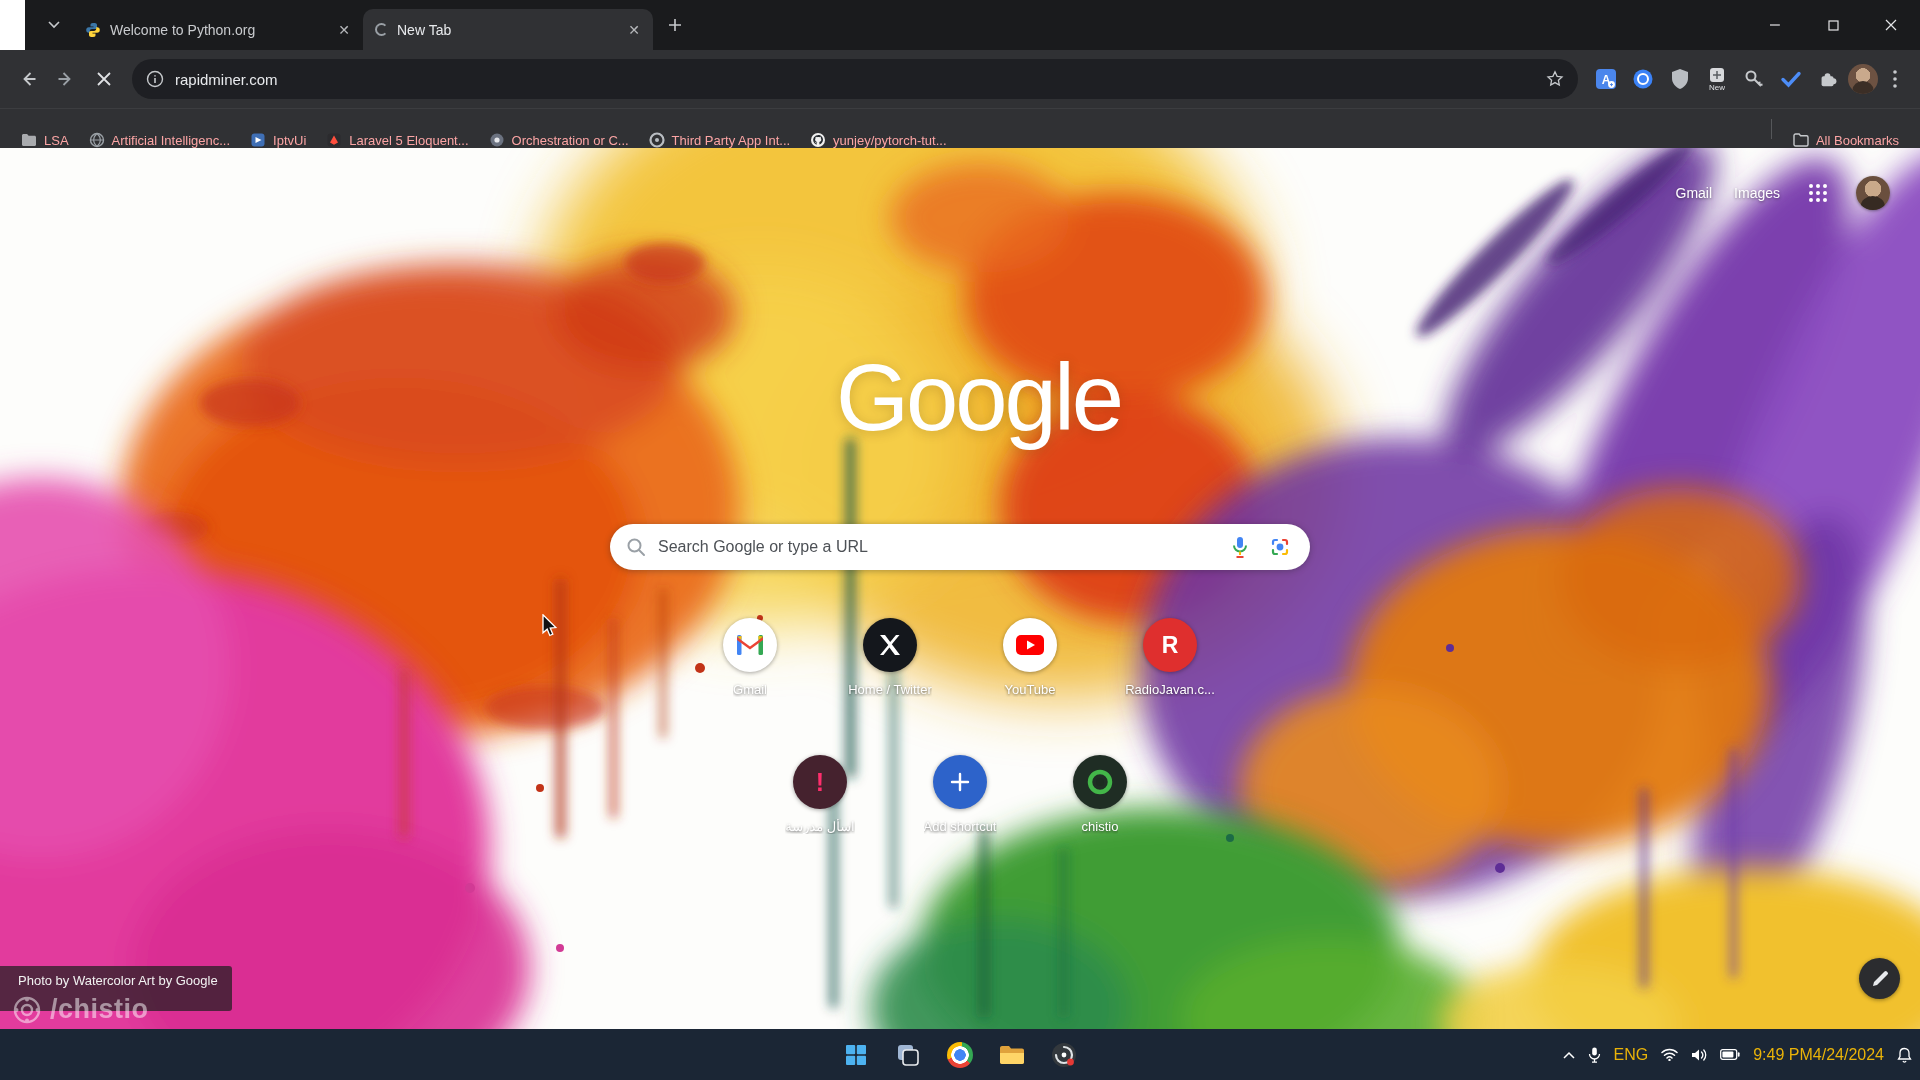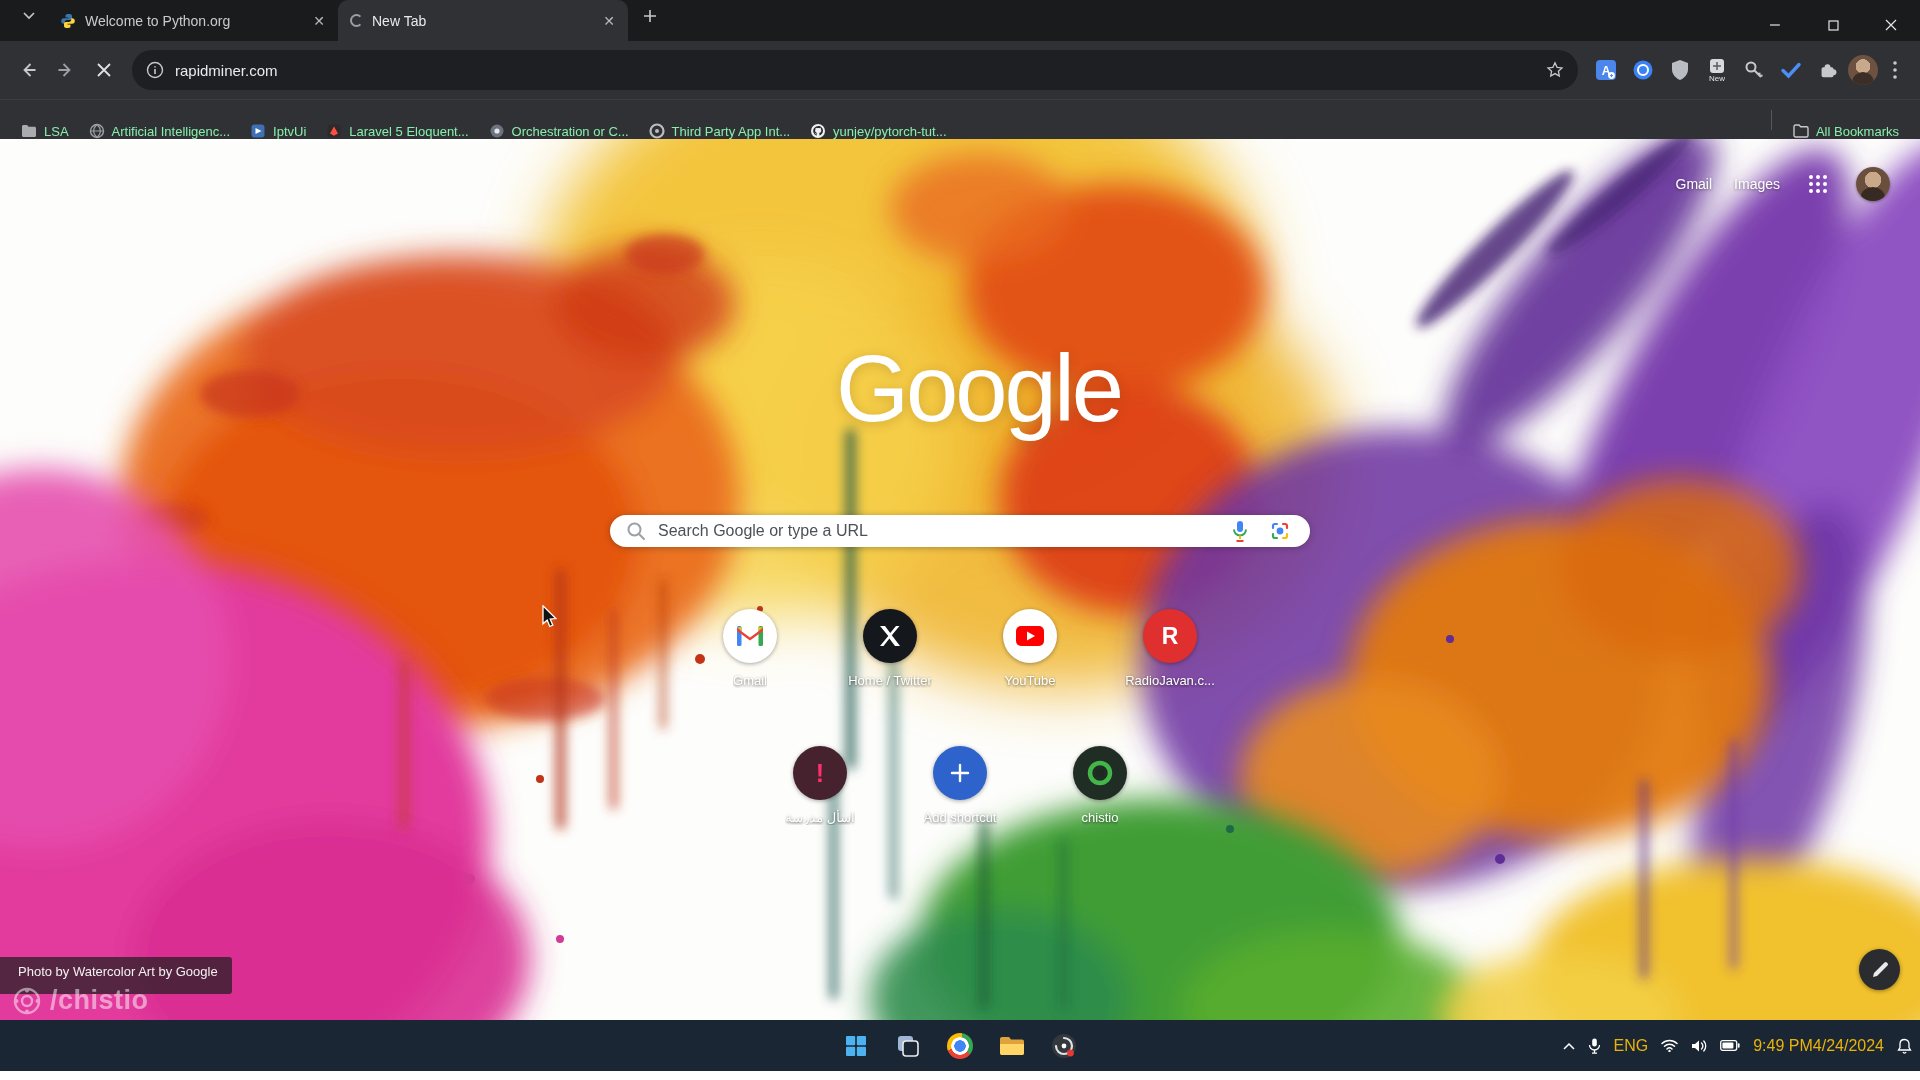--- a/index.html
+++ b/index.html
@@ -1,21 +1,21 @@
 <!DOCTYPE html>
 <html><head>
 <meta charset="utf-8">
 <style>
   * { margin:0; padding:0; box-sizing:border-box; }
   html,body { width:1920px; height:1080px; overflow:hidden; background:#000; }
   body { font-family:"Liberation Sans", sans-serif; }
   .screen { position:relative; width:1920px; height:1080px; background:#fff; overflow:hidden; }
 
   
-  .tabstrip { height:41px; background:#1a1b1d; display:flex; align-items:flex-end; position:relative; padding-left:6px; }
+  .tabstrip { height:50px; background:#1a1b1d; display:flex; align-items:flex-end; position:relative; padding-left:6px;margin-left:25px; }
   .tab-search { width:30px; height:30px; margin:0 4px 10px 8px; border:none; background:transparent; color:#c6c9cc; display:flex; align-items:center; justify-content:center; border-radius:6px; }
   .tab { width:290px; height:41px; border-radius:10px 10px 0 0; display:flex; align-items:center; padding:0 8px 0 12px; gap:9px; font-size:14px; color:#c9cbce; cursor:default; }
   .tab.active { background:#303134; color:#e8eaed; }
   .tab-title { white-space:nowrap; overflow:hidden; text-overflow:ellipsis; flex:1; }
   .tab-close { width:22px; height:22px; border-radius:50%; border:none; background:transparent; color:#b6b8bb; font-size:14px; line-height:1; display:flex; align-items:center; justify-content:center; }
   .spinner { width:13px; height:13px; border:2px solid #9aa0a6; border-right-color:transparent; border-radius:50%; flex:0 0 auto; }
   .favicon16 { width:16px; height:16px; flex:0 0 auto; }
   .new-tab-btn { width:32px; height:32px; margin:0 0 9px 6px; border:none; background:transparent; color:#c6c9cc; border-radius:6px; display:flex; align-items:center; justify-content:center; }
   .win-controls { position:absolute; right:0; top:0; height:50px; display:flex; }
   .win-btn { width:58px; height:100%; border:none; background:transparent; color:#e4e5e7; display:flex; align-items:center; justify-content:center; }
@@ -28,53 +28,53 @@
   .omni-spacer { flex:1; }
   .ext-area { display:flex; align-items:center; gap:9px; margin:0 4px; }
   .ext-btn { width:28px; height:34px; border:none; background:transparent; display:flex; flex-direction:column; align-items:center; justify-content:center; gap:1px; }
   .ext-new-label { font-size:8px; color:#dfe1e4; line-height:1; }
   .avatar-sm { width:30px; height:30px; border-radius:50%; background:radial-gradient(circle at 50% 38%, #c9a98c 0 30%, #6d5242 31% 100%); border:none; position:relative; overflow:hidden; flex:0 0 auto; }
   .avatar-sm::after { content:""; position:absolute; left:50%; top:58%; transform:translateX(-50%); width:70%; height:60%; border-radius:50% 50% 0 0; background:#3b2e26; }
   .menu-btn { width:30px; height:36px; border:none; background:transparent; color:#c6c9cc; display:flex; align-items:center; justify-content:center; }
 
   
   .bookmarks { height:40px; background:#303134; border-top:1px solid #3c3d40; display:flex; align-items:center; padding:0 12px; font-size:13px; color:#e0e2e5; gap:2px; }
-  .bm { display:flex; align-items:center; gap:7px; padding:5px 9px; border-radius:7px; background:transparent; border:none; color:#86efac; font-size:13px; white-space:nowrap;margin-top:23px; }
+  .bm { display:flex; align-items:center; gap:7px; padding:5px 9px; border-radius:7px; background:transparent; border:none; color:#fca5a5; font-size:13px; white-space:nowrap;margin-top:23px; }
   .bm-spacer { flex:1; }
   .bm-divider { width:1px; height:20px; background:#55575a; margin:0 10px; }
   .fav { width:16px; height:16px; border-radius:3px; flex:0 0 auto; display:inline-block; }
 
   
   .content { position:relative; width:1920px; height:881px; overflow:hidden; background:#fdfdfc; }
   .bg-art { position:absolute; inset:0; width:100%; height:100%; }
 
   .nt-topbar { position:absolute; top:28px; right:30px; display:flex; align-items:center; gap:22px; color:#fff; font-size:14px; text-shadow:0 1px 3px rgba(0,0,0,.45); }
   .nt-link { color:#fff; text-decoration:none; }
   .apps-grid-btn { width:32px; height:32px; border:none; background:transparent; display:flex; align-items:center; justify-content:center; border-radius:50%; }
   .avatar-lg { width:34px; height:34px; border-radius:50%; background:radial-gradient(circle at 50% 38%, #caa98a 0 30%, #6a4f3e 31% 100%); position:relative; overflow:hidden; border:none; box-shadow:0 1px 3px rgba(0,0,0,.4); }
   .avatar-lg::after { content:""; position:absolute; left:50%; top:58%; transform:translateX(-50%); width:72%; height:60%; border-radius:50% 50% 0 0; background:#362a22; }
 
   .google-logo { position:absolute; top:196px; left:0; right:0; text-align:center; font-size:94px; font-weight:500; color:#ffffff; letter-spacing:-3px; text-shadow:0 2px 12px rgba(80,50,0,.22);padding-left:37px; }
 
-  .searchbar { position:absolute; top:376px; left:50%; transform:translateX(-50%); width:700px; height:32px; background:#fff; border-radius:24px; display:flex; align-items:center; padding:15px 16px; gap:12px; box-shadow:0 1px 6px rgba(32,33,36,.35); }
+  .searchbar { position:absolute; top:376px; left:50%; transform:translateX(-50%); width:700px; height:46px; background:#fff; border-radius:24px; display:flex; align-items:center; padding:15px 16px; gap:12px; box-shadow:0 1px 6px rgba(32,33,36,.35); }
   .search-input { flex:1; border:none; outline:none; font-size:16px; color:#202124; font-family:"Liberation Sans", sans-serif; background:transparent; }
   .search-input::placeholder { color:#4d5156; opacity:1; }
   .sb-icon-btn { width:28px; height:28px; border:none; background:transparent; display:flex; align-items:center; justify-content:center; }
 
   .shortcuts { position:absolute; top:470px; left:0; right:0; display:flex; flex-direction:column; align-items:center; gap:58px; }
   .sc-row { display:flex; }
   .sc-tile { width:140px; display:flex; flex-direction:column; align-items:center; gap:10px; background:transparent; border:none; }
   .sc-circle { width:54px; height:54px; border-radius:50%; display:flex; align-items:center; justify-content:center; box-shadow:0 1px 4px rgba(0,0,0,.35); }
   .sc-label { font-size:13px; color:#fff; text-shadow:0 1px 3px rgba(0,0,0,.65); white-space:nowrap; max-width:130px; overflow:hidden; text-overflow:ellipsis; }
   .c-white { background:#fff; } .c-x { background:#14171c; } .c-r { background:#df2f2e; }
   .c-ask { background:#45222e; } .c-chistio { background:#1f2d24; } .c-add { background:#2d63ca; }
   .r-letter { color:#fff; font-weight:bold; font-size:23px; }
   .ask-glyph { color:#ff2e6d; font-weight:bold; font-size:25px; }
 
-  .photo-credit { position:absolute; left:0; top:818px; background:rgba(30,30,30,.72); color:#f2f2f2; font-size:13px; padding:7px 14px 15px 18px; border-radius:0 3px 3px 0; }
+  .photo-credit { position:absolute; left:0; top:818px; background:rgba(30,30,30,.72); color:#f2f2f2; font-size:13px; padding:7px 14px 23px 18px; border-radius:0 3px 3px 0; }
   .watermark { position:absolute; left:12px; top:846px; display:flex; align-items:center; gap:8px; color:#fff; opacity:.5; font-size:27px; font-weight:bold; letter-spacing:.5px; }
   .customize-btn { position:absolute; right:20px; top:810px; width:41px; height:41px; border-radius:50%; border:none; background:#2b2c2f; display:flex; align-items:center; justify-content:center; box-shadow:0 1px 4px rgba(0,0,0,.4); }
   .cursor { position:absolute; left:536px; top:466px; pointer-events:none; }
 
   
   .taskbar { height:51px; background:#1b2635; position:relative; display:flex; align-items:center; justify-content:center; gap:12px; }
   .tb-btn { width:40px; height:40px; border:none; background:transparent; border-radius:6px; display:flex; align-items:center; justify-content:center; }
   .chrome-ball { width:26px; height:26px; border-radius:50%; background:
       radial-gradient(circle at 50% 50%, #4285f4 0 5.5px, #fff 6px 8.5px, transparent 9px),
       conic-gradient(from 130deg, #ea4335 0 120deg, #fbbc05 120deg 240deg, #34a853 240deg 360deg); }

